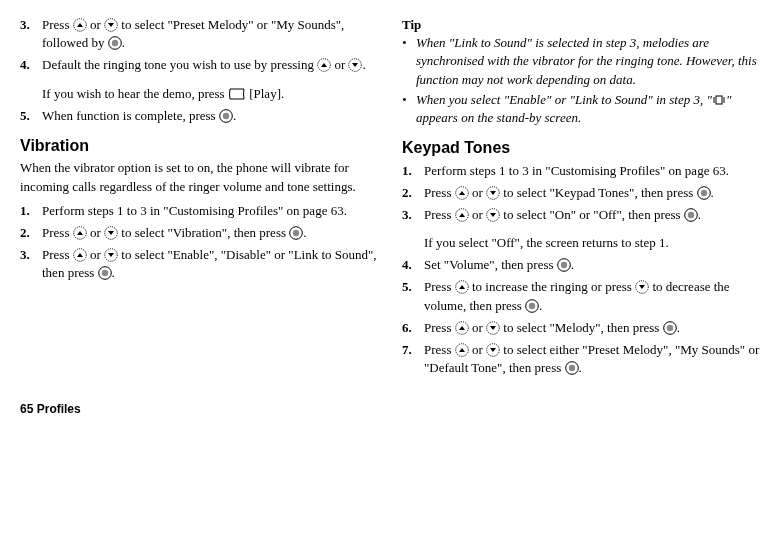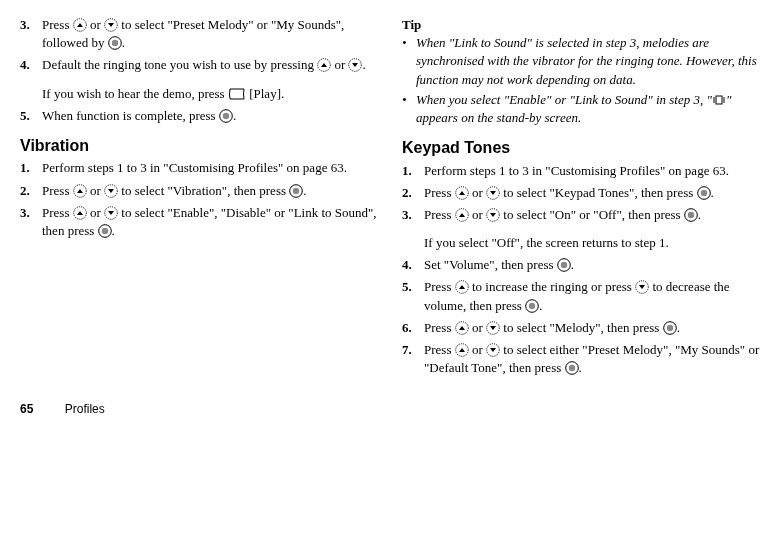--- a/index.html
+++ b/index.html
@@ -58,24 +58,23 @@
     display: inline-block;
     vertical-align: -3px;
   }
   .footer {
     margin-top: 20px;
     font-family: Arial, Helvetica, sans-serif;
     font-size: 12px;
   }
   .footer .pagenum {
     font-weight: bold;
-    margin-right: 28px;
   }
   .footer .section {
-    font-weight: normal;
+    font-weight: bold;
   }
   .sub {
     margin-top: 10px;
   }
 </style>
 </head>
 <body>
 
 <div class="columns">
 
@@ -119,20 +118,21 @@
       <div class="step-num">5.</div>
       <div class="step-body">
         <span>When function is complete, press </span><svg class="ib" width="14" height="14">
             <circle cx="7" cy="7" r="6.3" fill="none" stroke="#000"></circle>
             <circle cx="7" cy="7" r="3.2" fill="#888"></circle>
           </svg><span>.</span>
       </div>
     </div>
 
     <h2>Vibration</h2>
+    <div class="intro">When the vibrator option is set to on, the phone will vibrate for incoming calls regardless of the ringer volume and tone settings.</div>
 
     <div class="step">
       <div class="step-num">1.</div>
       <div class="step-body">Perform steps 1 to 3 in "Customising Profiles" on page 63.</div>
     </div>
 
     <div class="step">
       <div class="step-num">2.</div>
       <div class="step-body">
         <span>Press </span><svg class="ib" width="14" height="14">

